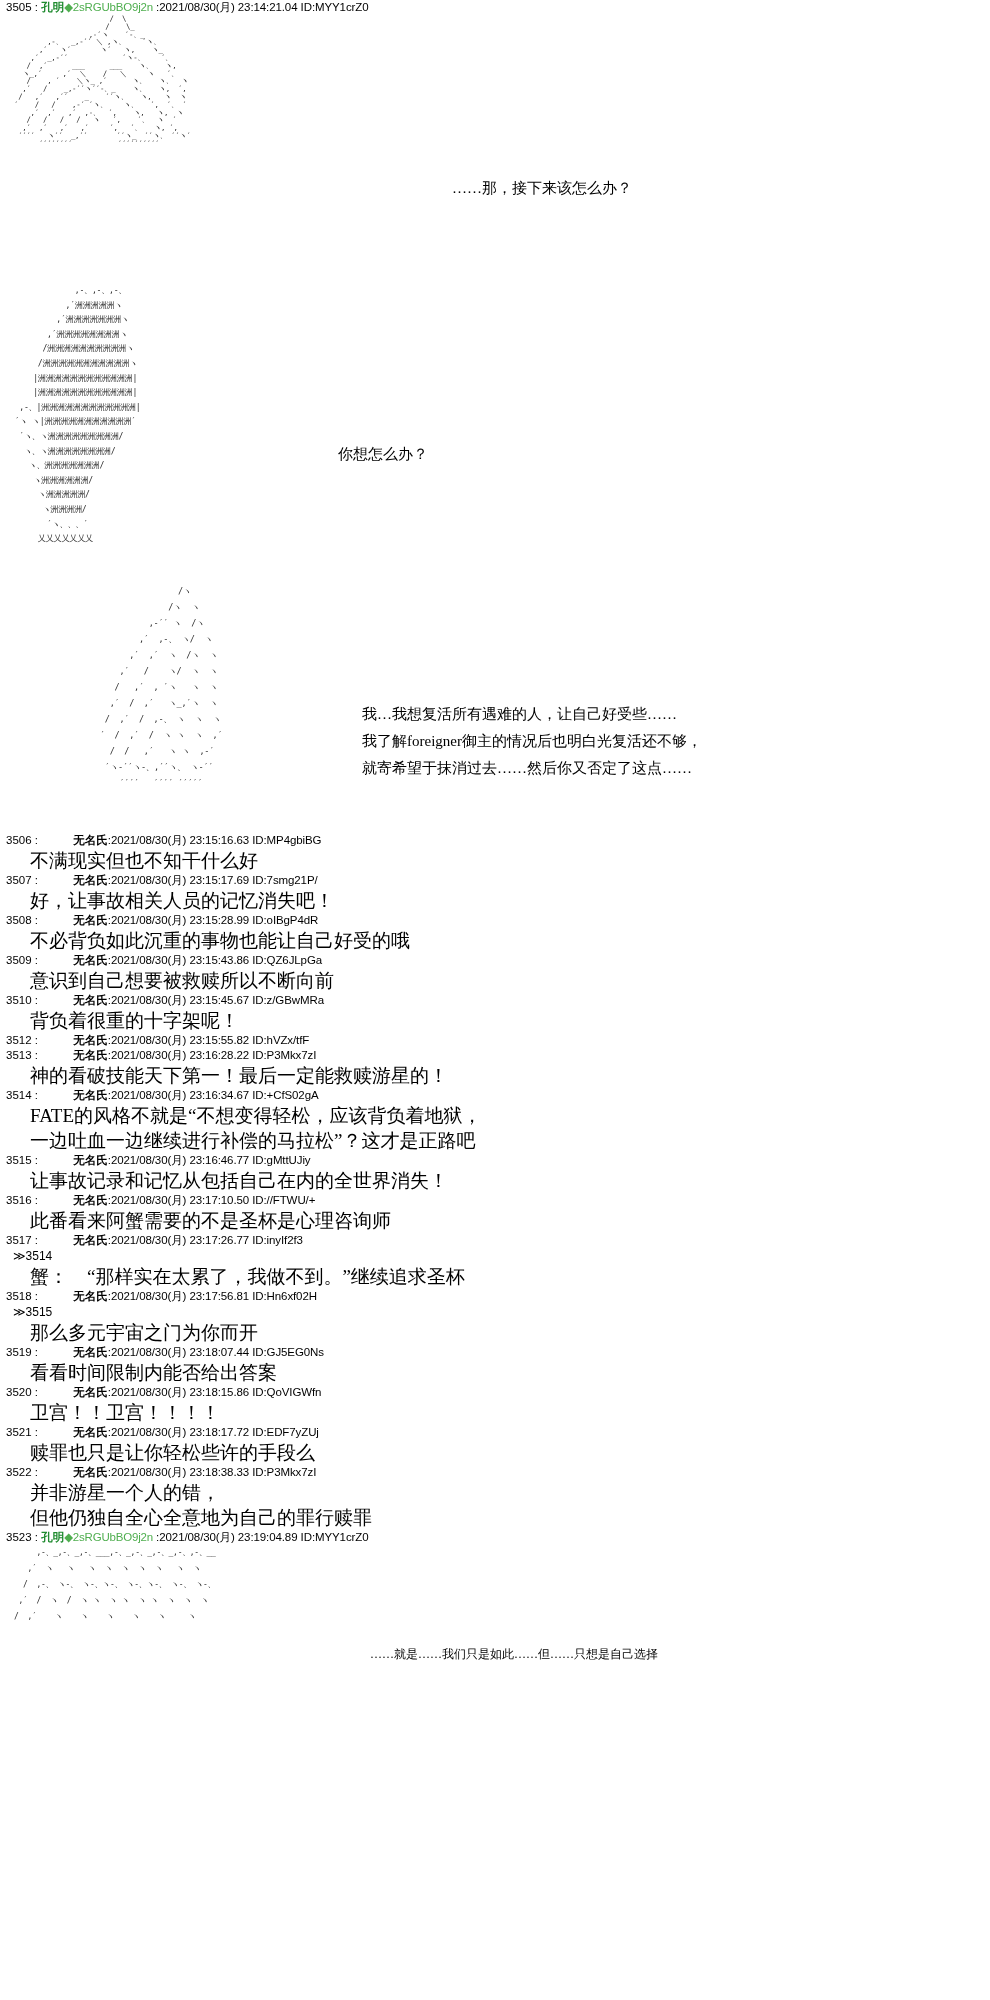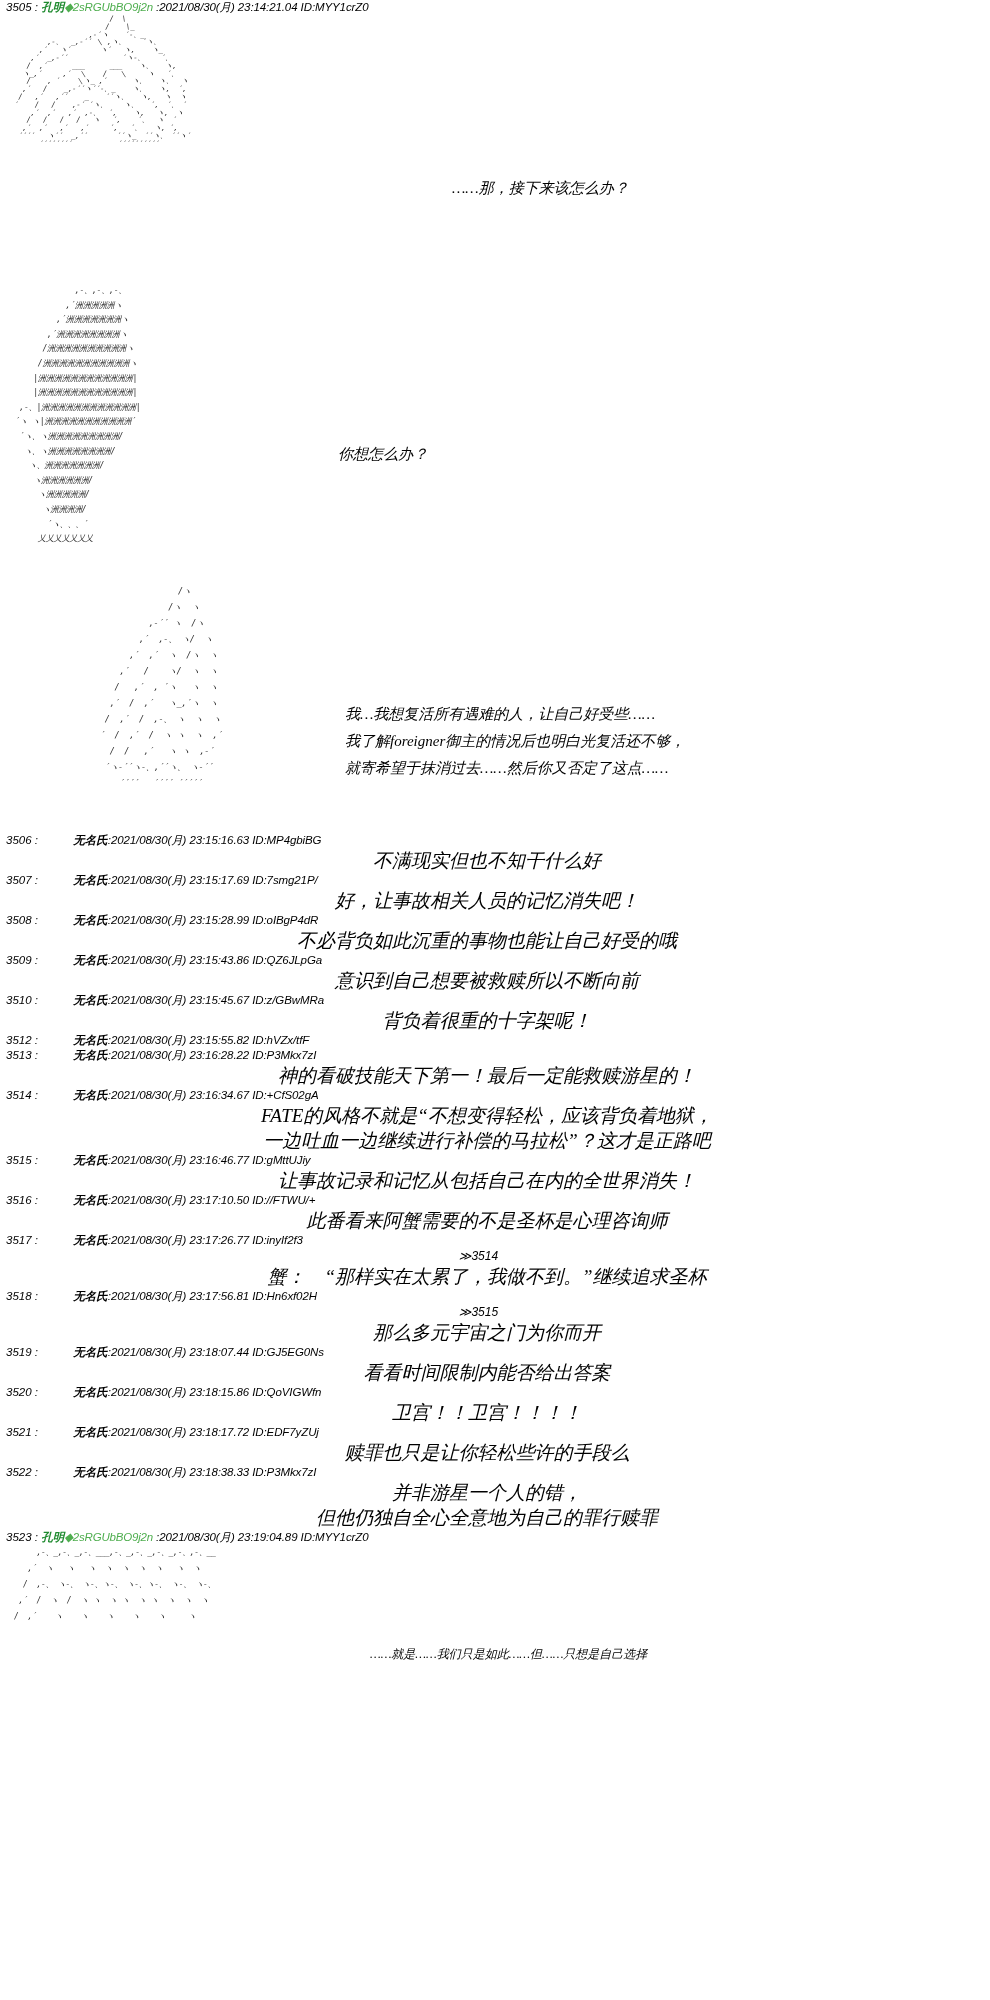--- a/index.html
+++ b/index.html
@@ -11,21 +11,20 @@
     width: 990px;
     min-height: 2000px;
     font-family: "Liberation Serif", "DejaVu Serif", serif;
     color: #000000;
     position: relative;
     overflow-x: hidden;
   }
   .page {
     width: 944px;
     position: relative;
-    font-style: italic;
   }
 
   
   .post-head {
     font-family: "Liberation Sans", sans-serif;
     font-size: 11.5px;
     line-height: 15px;
     white-space: nowrap;
     padding-left: 6px;
     color: #000;
@@ -56,21 +55,20 @@
   }
 
   
   .post-body {
     font-family: "Liberation Serif", "DejaVu Serif", serif;
     font-size: 19px;
     line-height: 25px;
     padding-left: 30px;
     white-space: pre-wrap;
     color: #000;
-    text-align: center;
   }
   .post-body.small-quote {
     font-family: "Liberation Sans", sans-serif;
     font-size: 12px;
     line-height: 16px;
     padding-left: 13px;
   }
 
   
   .aa {
@@ -160,21 +158,21 @@
         ,′  ,-、 ヽ/  ヽ
       ,′  ,′  ヽ  /ヽ  ヽ
     ,′   /    ヽ/  ヽ  ヽ
    /   ,′  , ′ヽ   ヽ  ヽ
   ,′  /  ,′   ヽ_,′ヽ  ヽ
  /  ,′  /  ,-、 ヽ  ヽ  ヽ
 ′  /  ,′  /  ヽ ヽ  ヽ  ,′
   /  /   ,′   ヽ ヽ  ,-′
  ′ヽ-′′ヽ-、,′′ヽ、 ヽ-′′
     ′′′′   ′′′′ ′′′′′</pre>
-    <div class="speech" style="left:345px; top:118px;">我…我想复活所有遇难的人，让自己好受些……
+    <div class="speech" style="left:362px; top:118px;">我…我想复活所有遇难的人，让自己好受些……
 我了解foreigner御主的情况后也明白光复活还不够，
 就寄希望于抹消过去……然后你又否定了这点……</div>
   </div>
 
   <div>
 
     <div>
       <div class="post-head">
         <span class="num">3506</span><span class="sep">&nbsp;:&nbsp;</span><span class="name-anon">无名氏</span><span class="sep">:</span><span class="meta">2021/08/30(月)</span><span class="meta">&nbsp;</span><span class="meta">23:15:16.63</span><span class="meta">&nbsp;</span><span class="meta">ID:MP4gbiBG</span>
       </div>

